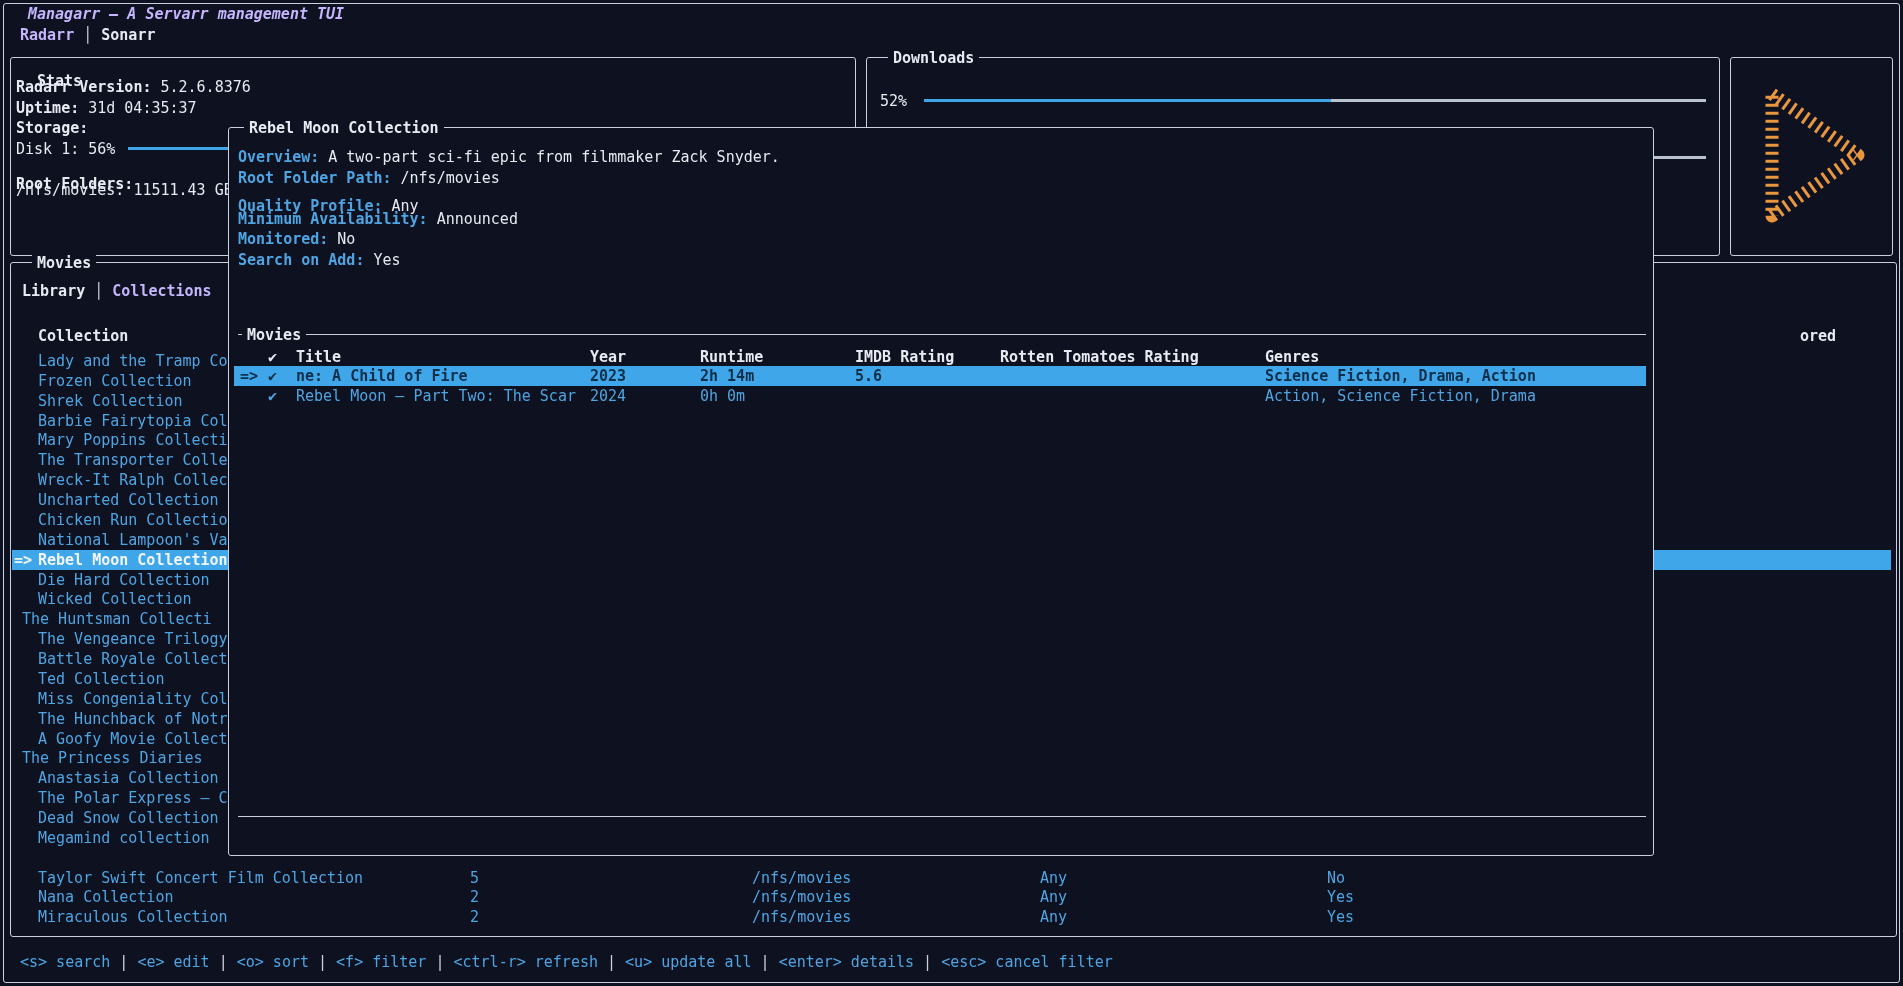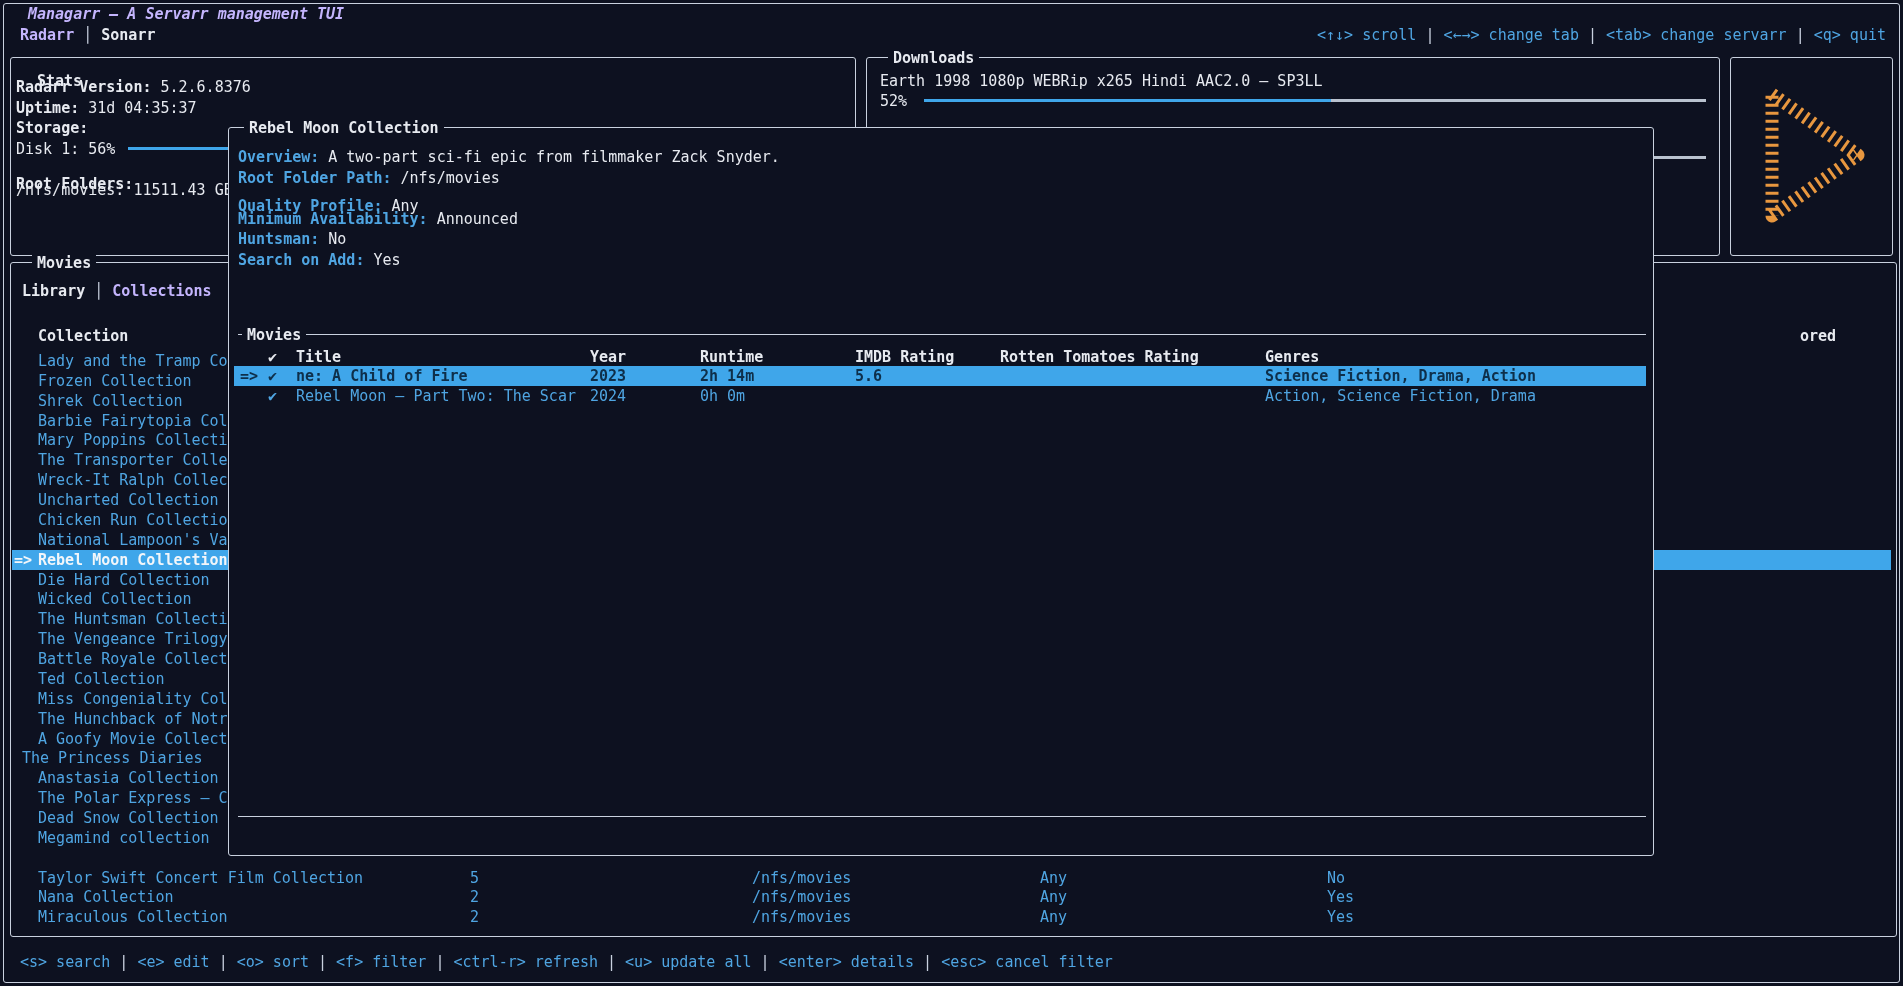--- a/index.html
+++ b/index.html
@@ -43,37 +43,35 @@
 <body>
 
 <div class="screen">
 
   <div class="panel" style="left:3px;top:3px;width:1895px;height:978px;"></div>
 
   <div class="t orange b i" style="left:22px;top:4px;background:#0d1120;padding:0 6px;">Managarr – A Servarr management TUI</div>
 
   <div class="t" style="left:20px;top:25px;"><span class="orange b">Radarr</span><span class="dim"> │ </span><span class="white b">Sonarr</span></div>
 
-  <div class="keybar" style="right:17px;top:25px;"><span class="seg">&lt;↑↓&gt; scroll</span><span class="sep"> | </span><span class="seg">&lt;←→&gt; change tab</span><span class="sep"> | </span><span class="seg">&lt;tab&gt; change servarr</span><span class="sep"> | </span><span class="seg">&lt;q&gt; quit</span></div>
 
   <div class="panel" style="left:10px;top:57px;width:844px;height:197px;"></div>
   <div class="panel-title" style="left:32px;top:48px;margin-top:23px;">Stats</div>
   <div class="t white" style="left:16px;top:77px;"><span class="lbl">Radarr Version:</span><span>5.2.6.8376</span></div>
   <div class="t white" style="left:16px;top:98px;"><span class="lbl">Uptime:</span><span>31d 04:35:37</span></div>
   <div class="t white b" style="left:16px;top:118px;">Storage:</div>
   <div class="t white" style="left:16px;top:139px;">Disk 1: 56%</div>
   <div class="gauge" style="left:128px;top:147px;width:706px;background:#233850;">
       <span class="fill" style="width:56%;"></span>
     </div>
   <div class="t white b" style="left:16px;top:174px;">Root Folders:</div>
   <div class="t white" style="left:16px;top:180px;">/nfs/movies: 11511.43 GB</div>
 
   <div class="panel" style="left:866px;top:57px;width:852px;height:197px;"></div>
   <div class="panel-title" style="left:888px;top:48px;">Downloads</div>
-  <div class="t white" style="left:880px;top:71px;">Earth 1998 1080p WEBRip x265 Hindi AAC2.0 – SP3LL</div>
   <div class="t white" style="left:880px;top:91px;">52%</div>
   <div class="gauge" style="left:924px;top:99px;width:782px;">
       <span class="fill" style="width:52%;"></span>
       <span class="rest" style="width:48%;"></span>
     </div>
   <div class="gauge" style="left:886px;top:156px;width:820px;">
       <span class="rest" style="width:100%;"></span>
     </div>
 
   <div class="panel" style="left:1730px;top:57px;width:161px;height:197px;"></div>
@@ -122,21 +120,21 @@
         <span class="cell" style="left: 2px;">=&gt;</span>
         <span class="cell" style="left: 26px;">Rebel Moon Collection</span>
       </div>
       <div class="list-row" style="top: 219px;">
         <span class="cell" style="left: 26px;">Die Hard Collection</span>
       </div>
       <div class="list-row" style="top: 238px;">
         <span class="cell" style="left: 26px;">Wicked Collection</span>
       </div>
       <div class="list-row" style="top: 258px;">
-        <span class="cell" style="left: 26px;">The Huntsman Collecti</span>
+        <span class="cell" style="left: 10px;">The Huntsman Collecti</span>
       </div>
       <div class="list-row" style="top: 278px;">
         <span class="cell" style="left: 26px;">The Vengeance Trilogy</span>
       </div>
       <div class="list-row" style="top: 298px;">
         <span class="cell" style="left: 26px;">Battle Royale Collect</span>
       </div>
       <div class="list-row" style="top: 318px;">
         <span class="cell" style="left: 26px;">Ted Collection</span>
       </div>
@@ -187,21 +185,21 @@
       </div>
     </div>
 
   <div class="modal"></div>
   <div class="panel-title" style="left:244px;top:118px;">Rebel Moon Collection</div>
   <div>
       <div class="field-row" style="left: 238px; top: 147px;"><span class="blue lbl">Overview:</span><span class="white">A two-part sci-fi epic from filmmaker Zack Snyder.</span></div>
       <div class="field-row" style="left: 238px; top: 168px;"><span class="blue lbl">Root Folder Path:</span><span class="white">/nfs/movies</span></div>
       <div class="field-row" style="left: 238px; top: 196px;"><span class="blue lbl">Quality Profile:</span><span class="white">Any</span></div>
       <div class="field-row" style="left: 238px; top: 209px;"><span class="blue lbl">Minimum Availability:</span><span class="white">Announced</span></div>
-      <div class="field-row" style="left: 238px; top: 229px;"><span class="blue lbl">Huntsman:</span><span class="white">No</span></div>
+      <div class="field-row" style="left: 238px; top: 229px;"><span class="blue lbl">Monitored:</span><span class="white">No</span></div>
       <div class="field-row" style="left: 238px; top: 250px;"><span class="blue lbl">Search on Add:</span><span class="white">Yes</span></div>
     </div>
 
   <div class="hline" style="left:238px;top:334px;width:1408px;"></div>
   <div class="panel-title" style="left:242px;top:325px;">Movies</div>
 
   <div class="t white b" style="left:268px;top:347px;">✔</div>
   <div class="t white b" style="left:296px;top:347px;">Title</div>
   <div class="t white b" style="left:590px;top:347px;">Year</div>
   <div class="t white b" style="left:700px;top:347px;">Runtime</div>

